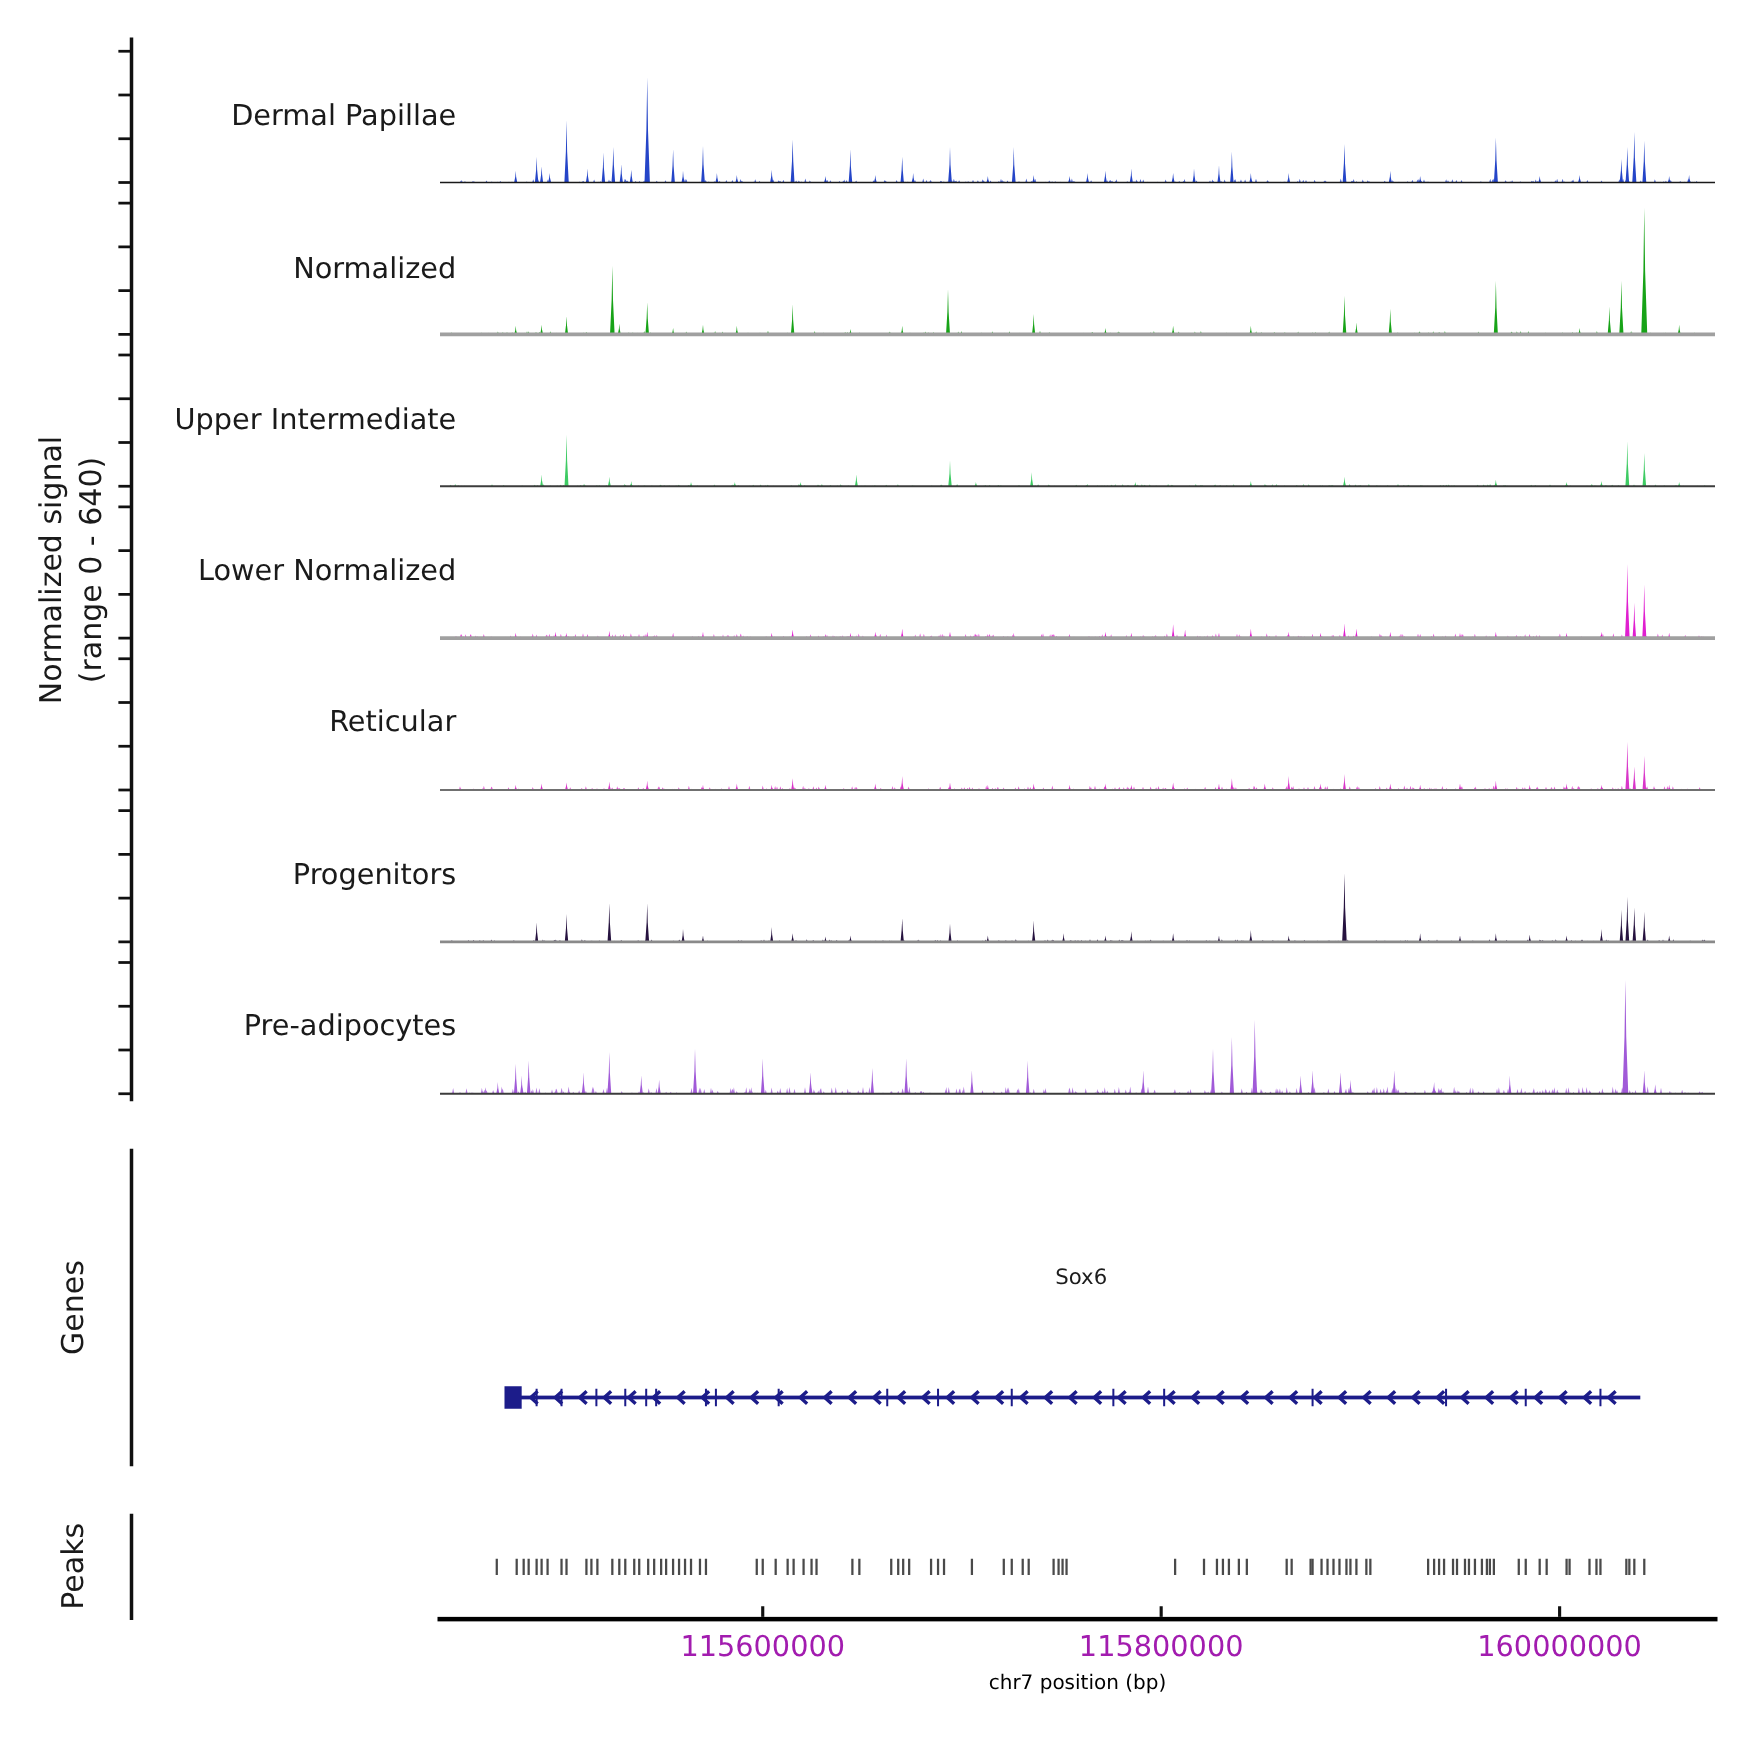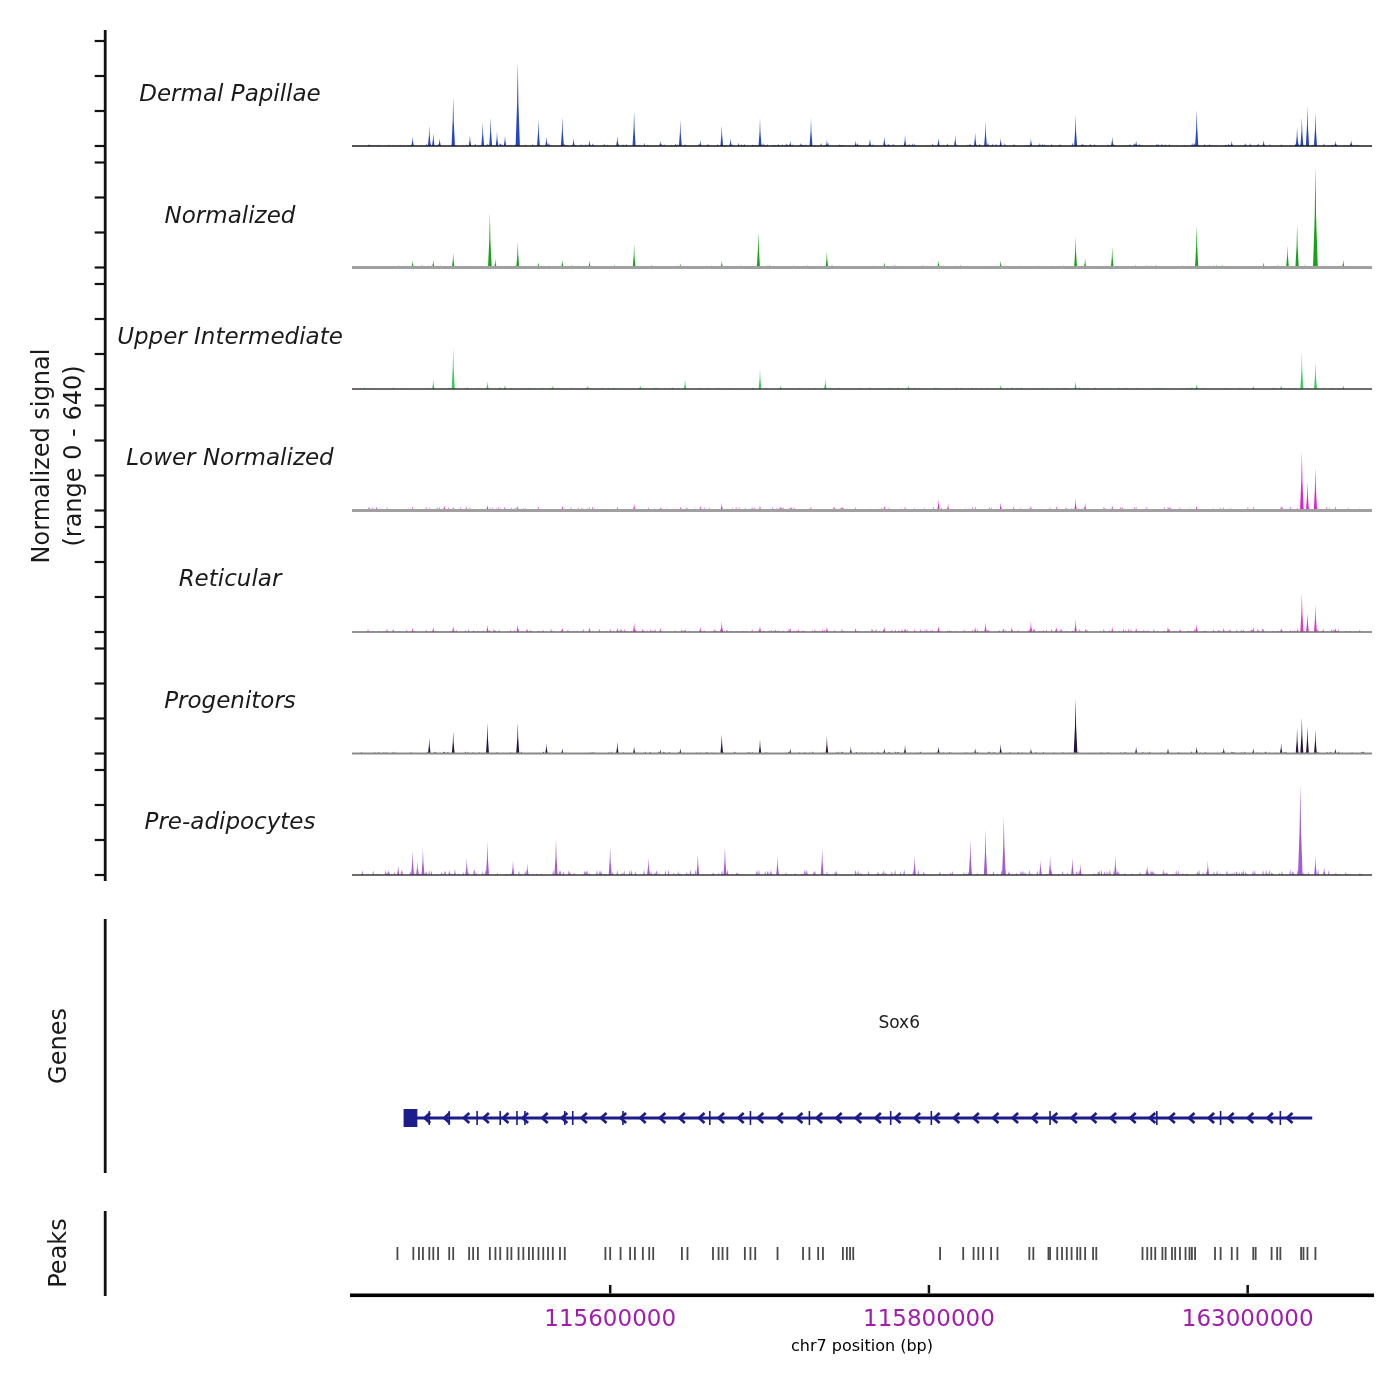--- a/index.html
+++ b/index.html
@@ -1,25 +1,25 @@
 <!DOCTYPE html>
 <html><head>
 <meta charset="utf-8">
 <style>
   html,body{margin:0;padding:0;background:#fff;}
   body{width:1400px;height:1400px;position:relative;overflow:hidden;
        font-family:"DejaVu Sans","Liberation Sans",sans-serif;color:#1a1a1a;}
   #plot-svg{position:absolute;left:0;top:0;}
   .abs{position:absolute;}
-  .track-label{left:95px;width:270px;text-align:center;font-size:23px;color:#1a1a1a;line-height:28px;font-style:italic;}
+  .track-label{left:95px;width:270px;text-align:right;font-size:23px;color:#1a1a1a;line-height:28px;}
   .rot{transform:rotate(-90deg);text-align:center;}
   .y-axis-label{left:-393px;top:424px;width:900px;height:64px;font-size:24px;line-height:32px;white-space:pre-line;}
   .genes-label{left:-92px;top:1031px;width:300px;font-size:24px;line-height:30px;}
   .peaks-label{left:-92px;top:1238px;width:300px;font-size:24px;line-height:30px;}
-  .gene-name{left:810px;top:1012px;width:110px;text-align:right;font-size:17px;color:#1c1c1c;}
+  .gene-name{left:810px;top:1012px;width:110px;text-align:center;font-size:17px;color:#1c1c1c;}
   .x-axis-title{left:562px;top:1336px;width:600px;text-align:center;font-size:16px;color:#000;}
   .xtick{top:1305px;width:190px;text-align:center;font-size:23px;color:#a21caf;position:absolute;}
 </style>
 </head>
 <body>
 
 <svg id="plot-svg" width="1400" height="1400">
     <path d="M1082.2,0 L1083.1,-0.5 L1084.0,0 ZM817.1,0 L818.0,-0.5 L818.9,0 ZM1125.2,0 L1126.1,-1.1 L1127.0,0 ZM847.8,0 L848.7,-0.6 L849.6,0 ZM623.4,0 L624.3,-1.2 L625.2,0 ZM554.8,0 L555.7,-0.5 L556.6,0 ZM1075.7,0 L1076.6,-1.0 L1077.5,0 ZM1156.0,0 L1156.9,-2.6 L1157.8,0 ZM684.0,0 L684.9,-1.7 L685.8,0 ZM647.0,0 L647.9,-1.6 L648.8,0 ZM887.6,0 L888.5,-2.3 L889.4,0 ZM901.2,0 L902.1,-0.5 L903.0,0 ZM1240.0,0 L1240.9,-0.7 L1241.8,0 ZM1299.7,0 L1300.6,-2.0 L1301.5,0 ZM781.4,0 L782.3,-1.8 L783.2,0 ZM514.0,0 L514.9,-0.8 L515.8,0 ZM1084.7,0 L1085.6,-0.5 L1086.5,0 ZM367.5,0 L368.4,-1.0 L369.3,0 ZM1225.6,0 L1226.5,-1.4 L1227.4,0 ZM1043.9,0 L1044.8,-2.1 L1045.7,0 ZM945.8,0 L946.7,-1.3 L947.6,0 ZM430.3,0 L431.2,-0.8 L432.1,0 ZM892.2,0 L893.1,-2.4 L894.0,0 ZM773.7,0 L774.6,-1.0 L775.5,0 ZM857.8,0 L858.7,-1.3 L859.6,0 ZM1138.3,0 L1139.2,-2.5 L1140.1,0 ZM1026.4,0 L1027.3,-0.8 L1028.2,0 ZM1050.8,0 L1051.7,-1.8 L1052.6,0 ZM827.3,0 L828.2,-3.1 L829.1,0 ZM1243.4,0 L1244.3,-1.8 L1245.2,0 ZM1038.9,0 L1039.8,-3.0 L1040.7,0 ZM1127.3,0 L1128.2,-0.5 L1129.1,0 ZM425.5,0 L426.4,-1.2 L427.3,0 ZM1228.1,0 L1229.0,-0.8 L1229.9,0 ZM901.5,0 L902.4,-0.7 L903.3,0 ZM824.2,0 L825.1,-1.2 L826.0,0 ZM939.2,0 L940.1,-0.8 L941.0,0 ZM1118.3,0 L1119.2,-0.6 L1120.1,0 ZM1315.5,0 L1316.4,-1.5 L1317.3,0 ZM1112.8,0 L1113.7,-2.0 L1114.6,0 ZM420.5,0 L421.4,-0.9 L422.3,0 ZM514.4,0 L515.3,-1.7 L516.2,0 ZM1136.1,0 L1137.0,-1.5 L1137.9,0 ZM1349.7,0 L1350.6,-3.2 L1351.5,0 ZM1343.3,0 L1344.2,-1.3 L1345.1,0 ZM1249.2,0 L1250.1,-3.0 L1251.0,0 ZM1175.9,0 L1176.8,-0.7 L1177.7,0 ZM987.3,0 L988.2,-2.9 L989.1,0 ZM751.6,0 L752.5,-1.4 L753.4,0 ZM500.5,0 L501.4,-1.5 L502.3,0 ZM908.6,0 L909.5,-0.6 L910.4,0 ZM1243.9,0 L1244.8,-0.5 L1245.7,0 ZM1210.7,0 L1211.6,-0.5 L1212.5,0 ZM785.2,0 L786.1,-2.6 L787.0,0 ZM388.3,0 L389.2,-1.6 L390.1,0 ZM462.7,0 L463.6,-0.7 L464.5,0 ZM1356.4,0 L1357.3,-1.2 L1358.2,0 ZM539.4,0 L540.3,-0.5 L541.2,0 ZM517.7,0 L518.6,-1.6 L519.5,0 ZM991.8,0 L992.7,-2.3 L993.6,0 ZM1050.8,0 L1051.7,-2.2 L1052.6,0 ZM485.1,0 L486.0,-0.6 L486.9,0 ZM487.5,0 L488.4,-1.4 L489.3,0 ZM1037.3,0 L1038.2,-1.3 L1039.1,0 ZM1090.2,0 L1091.1,-0.7 L1092.0,0 ZM1313.6,0 L1314.5,-0.5 L1315.4,0 ZM1327.6,0 L1328.5,-0.6 L1329.4,0 ZM743.9,0 L744.8,-1.1 L745.7,0 ZM798.2,0 L799.1,-1.2 L800.0,0 ZM638.2,0 L639.1,-1.6 L640.0,0 ZM371.1,0 L372.0,-1.0 L372.9,0 ZM1141.5,0 L1142.4,-0.8 L1143.3,0 ZM810.4,0 L811.3,-0.8 L812.2,0 ZM1352.4,0 L1353.3,-0.5 L1354.2,0 ZM462.5,0 L463.4,-0.6 L464.3,0 ZM486.3,0 L487.2,-2.5 L488.1,0 ZM1133.1,0 L1134.0,-2.4 L1134.9,0 ZM746.3,0 L747.2,-0.5 L748.1,0 ZM695.6,0 L696.5,-0.6 L697.4,0 ZM493.1,0 L494.0,-0.5 L494.9,0 ZM772.8,0 L773.7,-0.6 L774.6,0 ZM378.2,0 L379.1,-1.2 L380.0,0 ZM824.9,0 L825.8,-0.8 L826.7,0 ZM1323.0,0 L1323.9,-2.7 L1324.8,0 ZM1265.3,0 L1266.2,-0.7 L1267.1,0 ZM684.0,0 L684.9,-0.7 L685.8,0 ZM563.7,0 L564.6,-2.0 L565.5,0 ZM370.5,0 L371.4,-0.6 L372.3,0 ZM737.7,0 L738.6,-3.2 L739.5,0 ZM670.7,0 L671.6,-1.3 L672.5,0 ZM524.5,0 L525.4,-1.4 L526.3,0 ZM1175.6,0 L1176.5,-0.5 L1177.4,0 ZM1346.9,0 L1347.8,-0.7 L1348.7,0 ZM444.3,0 L445.2,-0.5 L446.1,0 ZM838.5,0 L839.4,-1.7 L840.3,0 ZM1229.2,0 L1230.1,-1.2 L1231.0,0 ZM931.6,0 L932.5,-2.5 L933.4,0 ZM991.9,0 L992.8,-2.5 L993.7,0 ZM1224.5,0 L1225.4,-1.4 L1226.3,0 ZM622.9,0 L623.8,-1.3 L624.7,0 ZM1322.8,0 L1323.7,-1.1 L1324.6,0 ZM559.1,0 L560.0,-0.6 L560.9,0 ZM914.2,0 L915.1,-0.6 L916.0,0 ZM978.8,0 L979.7,-2.5 L980.6,0 ZM537.1,0 L538.0,-2.2 L538.9,0 ZM1027.6,0 L1028.5,-0.7 L1029.4,0 ZM591.6,0 L592.5,-2.8 L593.4,0 ZM1094.4,0 L1095.3,-1.0 L1096.2,0 ZM1250.7,0 L1251.6,-0.9 L1252.5,0 ZM1183.8,0 L1184.7,-1.0 L1185.6,0 ZM706.8,0 L707.7,-2.1 L708.6,0 ZM743.2,0 L744.1,-1.6 L745.0,0 ZM585.0,0 L585.9,-2.0 L586.8,0 ZM810.1,0 L811.0,-1.7 L811.9,0 ZM1294.6,0 L1295.5,-2.6 L1296.4,0 ZM1215.4,0 L1216.3,-0.9 L1217.2,0 ZM574.1,0 L575.0,-0.5 L575.9,0 ZM563.4,0 L564.3,-1.7 L565.2,0 ZM1003.9,0 L1004.8,-3.0 L1005.7,0 ZM622.0,0 L622.9,-1.8 L623.8,0 ZM617.7,0 L618.6,-2.5 L619.5,0 ZM593.1,0 L594.0,-1.0 L594.9,0 ZM995.2,0 L996.1,-2.4 L997.0,0 ZM1147.4,0 L1148.3,-0.5 L1149.2,0 ZM1207.7,0 L1208.6,-0.6 L1209.5,0 ZM1257.6,0 L1258.5,-2.5 L1259.4,0 ZM1074.6,0 L1075.5,-1.9 L1076.4,0 ZM775.2,0 L776.1,-0.5 L777.0,0 ZM592.4,0 L593.3,-1.3 L594.2,0 ZM906.3,0 L907.2,-1.2 L908.1,0 ZM980.0,0 L980.9,-0.5 L981.8,0 ZM1256.8,0 L1257.7,-1.8 L1258.6,0 ZM969.1,0 L970.0,-2.4 L970.9,0 ZM1297.6,0 L1298.5,-3.1 L1299.4,0 ZM1350.7,0 L1351.6,-2.4 L1352.5,0 ZM392.5,0 L393.4,-0.9 L394.3,0 ZM902.7,0 L903.6,-0.5 L904.5,0 ZM942.5,0 L943.4,-1.3 L944.3,0 ZM1208.8,0 L1209.7,-1.9 L1210.6,0 ZM606.7,0 L607.6,-1.3 L608.5,0 ZM887.3,0 L888.2,-0.6 L889.1,0 ZM452.0,0 L452.9,-0.8 L453.8,0 ZM1107.6,0 L1108.5,-0.7 L1109.4,0 ZM752.3,0 L753.2,-1.3 L754.1,0 ZM876.1,0 L877.0,-0.5 L877.9,0 ZM436.9,0 L437.8,-0.8 L438.7,0 ZM397.1,0 L398.0,-0.7 L398.9,0 ZM477.6,0 L478.5,-0.7 L479.4,0 ZM731.1,0 L732.0,-2.1 L732.9,0 ZM766.4,0 L767.3,-1.9 L768.2,0 ZM820.2,0 L821.1,-3.2 L822.0,0 ZM1311.7,0 L1312.6,-1.6 L1313.5,0 ZM1168.3,0 L1169.2,-2.1 L1170.1,0 ZM1164.2,0 L1165.1,-2.1 L1166.0,0 ZM799.9,0 L800.8,-3.1 L801.7,0 ZM640.1,0 L641.0,-0.8 L641.9,0 ZM731.2,0 L732.1,-0.7 L733.0,0 ZM1129.0,0 L1129.9,-2.2 L1130.8,0 ZM763.2,0 L764.1,-1.2 L765.0,0 ZM756.9,0 L757.8,-0.9 L758.7,0 ZM408.4,0 L409.3,-0.6 L410.2,0 ZM800.9,0 L801.8,-2.0 L802.7,0 ZM1082.0,0 L1082.9,-2.8 L1083.8,0 ZM872.9,0 L873.8,-0.5 L874.7,0 ZM1136.1,0 L1137.0,-0.6 L1137.9,0 ZM858.8,0 L859.7,-1.0 L860.6,0 ZM969.9,0 L970.8,-1.2 L971.7,0 ZM976.7,0 L977.6,-0.6 L978.5,0 ZM1202.6,0 L1203.5,-0.7 L1204.4,0 ZM697.9,0 L698.8,-1.8 L699.7,0 ZM454.3,0 L455.2,-0.7 L456.1,0 ZM1224.6,0 L1225.5,-0.7 L1226.4,0 ZM1215.3,0 L1216.2,-0.8 L1217.1,0 ZM924.8,0 L925.7,-0.5 L926.6,0 ZM491.7,0 L492.6,-0.5 L493.5,0 ZM805.1,0 L806.0,-1.7 L806.9,0 ZM406.3,0 L407.2,-0.7 L408.1,0 ZM1013.0,0 L1013.9,-2.1 L1014.8,0 ZM719.6,0 L720.5,-0.7 L721.4,0 ZM632.7,0 L633.6,-0.5 L634.5,0 ZM369.1,0 L370.0,-0.8 L370.9,0 ZM1310.5,0 L1311.4,-0.7 L1312.3,0 ZM409.8,0 L410.7,-0.5 L411.6,0 ZM562.5,0 L563.4,-1.6 L564.3,0 ZM893.6,0 L894.5,-0.6 L895.4,0 ZM891.9,0 L892.8,-0.5 L893.7,0 ZM402.5,0 L403.4,-0.5 L404.3,0 ZM368.4,0 L369.3,-0.9 L370.2,0 ZM1171.0,0 L1171.9,-0.5 L1172.8,0 ZM983.7,0 L984.6,-0.6 L985.5,0 ZM1139.3,0 L1140.2,-0.6 L1141.1,0 ZM437.4,0 L438.3,-2.4 L439.2,0 ZM725.3,0 L726.2,-0.7 L727.1,0 ZM1227.7,0 L1228.6,-2.4 L1229.5,0 ZM1163.7,0 L1164.6,-0.7 L1165.5,0 ZM1050.8,0 L1051.7,-2.1 L1052.6,0 ZM550.3,0 L551.2,-0.6 L552.1,0 ZM1331.8,0 L1332.7,-1.5 L1333.6,0 ZM1203.7,0 L1204.6,-1.7 L1205.5,0 ZM764.0,0 L764.9,-1.6 L765.8,0 ZM798.1,0 L799.0,-0.7 L799.9,0 ZM603.3,0 L604.2,-2.6 L605.1,0 ZM938.3,0 L939.2,-0.5 L940.1,0 ZM479.4,0 L480.3,-1.0 L481.2,0 ZM1058.6,0 L1059.5,-1.7 L1060.4,0 ZM786.1,0 L787.0,-1.9 L787.9,0 ZM580.2,0 L581.1,-2.1 L582.0,0 ZM781.7,0 L782.6,-0.5 L783.5,0 ZM1152.3,0 L1153.2,-0.5 L1154.1,0 ZM892.2,0 L893.1,-2.6 L894.0,0 ZM909.0,0 L909.9,-1.0 L910.8,0 ZM856.6,0 L857.5,-3.2 L858.4,0 ZM759.5,0 L760.4,-0.5 L761.3,0 ZM784.0,0 L784.9,-0.6 L785.8,0 ZM399.4,0 L400.3,-1.3 L401.2,0 ZM437.3,0 L438.2,-1.5 L439.1,0 ZM465.5,0 L466.4,-1.5 L467.3,0 ZM791.5,0 L792.4,-1.6 L793.3,0 ZM841.1,0 L842.0,-0.9 L842.9,0 ZM886.8,0 L887.7,-1.8 L888.6,0 ZM1279.1,0 L1280.0,-0.5 L1280.9,0 ZM531.5,0 L532.4,-1.9 L533.3,0 ZM802.3,0 L803.2,-0.9 L804.1,0 ZM900.9,0 L901.8,-1.0 L902.7,0 ZM913.7,0 L914.6,-2.4 L915.5,0 ZM474.4,0 L475.3,-2.4 L476.2,0 ZM917.4,0 L918.3,-0.6 L919.2,0 ZM1244.8,0 L1245.7,-3.0 L1246.6,0 ZM1113.8,0 L1114.7,-1.1 L1115.6,0 ZM913.2,0 L914.1,-0.6 L915.0,0 ZM711.0,0 L711.9,-0.5 L712.8,0 ZM510.7,0 L511.6,-1.3 L512.5,0 ZM986.8,0 L987.7,-2.4 L988.6,0 ZM1211.0,0 L1211.9,-0.5 L1212.8,0 ZM1084.3,0 L1085.2,-1.0 L1086.1,0 ZM689.7,0 L690.6,-0.5 L691.5,0 ZM908.2,0 L909.1,-2.5 L910.0,0 ZM801.8,0 L802.7,-1.0 L803.6,0 ZM428.5,0 L429.4,-2.7 L430.3,0 ZM1089.3,0 L1090.2,-2.5 L1091.1,0 ZM753.8,0 L754.7,-0.9 L755.6,0 ZM946.7,0 L947.6,-2.8 L948.5,0 ZM489.8,0 L490.7,-1.3 L491.6,0 ZM925.1,0 L926.0,-0.6 L926.9,0 ZM625.8,0 L626.7,-2.2 L627.6,0 ZM867.5,0 L868.4,-0.7 L869.3,0 ZM1352.8,0 L1353.7,-0.7 L1354.6,0 ZM1289.3,0 L1290.2,-0.5 L1291.1,0 ZM1215.6,0 L1216.5,-0.5 L1217.4,0 ZM868.7,0 L869.6,-0.6 L870.5,0 ZM409.1,0 L410.0,-0.6 L410.9,0 ZM678.7,0 L679.6,-0.5 L680.5,0 ZM663.4,0 L664.3,-1.8 L665.2,0 ZM676.7,0 L677.6,-0.8 L678.5,0 ZM777.5,0 L778.4,-2.3 L779.3,0 ZM547.2,0 L548.1,-3.0 L549.0,0 ZM676.3,0 L677.2,-2.0 L678.1,0 ZM884.8,0 L885.7,-1.9 L886.6,0 ZM1280.3,0 L1281.2,-1.7 L1282.1,0 ZM1190.6,0 L1191.5,-0.7 L1192.4,0 ZM1302.1,0 L1303.0,-1.9 L1303.9,0 ZM1000.5,0 L1001.4,-1.4 L1002.3,0 ZM1149.5,0 L1150.4,-0.5 L1151.3,0 ZM1081.2,0 L1082.1,-1.5 L1083.0,0 ZM1089.6,0 L1090.5,-0.5 L1091.4,0 ZM771.7,0 L772.6,-0.8 L773.5,0 ZM1059.6,0 L1060.5,-1.6 L1061.4,0 ZM501.2,0 L502.1,-1.7 L503.0,0 ZM839.9,0 L840.8,-0.9 L841.7,0 ZM762.2,0 L763.1,-0.5 L764.0,0 ZM1354.6,0 L1355.5,-0.7 L1356.4,0 ZM716.4,0 L717.3,-2.1 L718.2,0 ZM536.6,0 L537.5,-0.9 L538.4,0 ZM507.6,0 L508.5,-1.3 L509.4,0 ZM632.9,0 L633.8,-1.0 L634.7,0 ZM1139.2,0 L1140.1,-0.5 L1141.0,0 ZM1071.7,0 L1072.6,-3.2 L1073.5,0 ZM674.5,0 L675.4,-2.4 L676.3,0 ZM1314.2,0 L1315.1,-0.6 L1316.0,0 ZM760.6,0 L761.5,-2.1 L762.4,0 ZM1134.1,0 L1135.0,-2.9 L1135.9,0 ZM762.2,0 L763.1,-3.0 L764.0,0 ZM642.9,0 L643.8,-0.6 L644.7,0 ZM911.5,0 L912.4,-2.8 L913.3,0 ZM1080.4,0 L1081.3,-1.5 L1082.2,0 ZM1046.7,0 L1047.6,-0.7 L1048.5,0 ZM872.0,0 L872.9,-1.8 L873.8,0 ZM1037.0,0 L1037.9,-0.5 L1038.8,0 ZM956.3,0 L957.2,-1.6 L958.1,0 ZM775.9,0 L776.8,-0.5 L777.7,0 ZM566.1,0 L567.0,-0.9 L567.9,0 ZM632.5,0 L633.4,-2.5 L634.3,0 ZM374.1,0 L375.0,-0.5 L375.9,0 ZM1330.1,0 L1331.0,-1.0 L1331.9,0 ZM1193.1,0 L1194.0,-2.6 L1194.9,0 ZM954.0,0 L954.9,-0.6 L955.8,0 ZM942.1,0 L943.0,-0.6 L943.9,0 ZM937.6,0 L938.5,-1.3 L939.4,0 ZM1161.0,0 L1161.9,-2.6 L1162.8,0 ZM898.1,0 L899.0,-0.5 L899.9,0 ZM1041.7,0 L1042.6,-2.3 L1043.5,0 ZM1070.7,0 L1071.6,-0.5 L1072.5,0 ZM1198.1,0 L1199.0,-0.5 L1199.9,0 ZM614.6,0 L615.5,-0.5 L616.4,0 ZM740.3,0 L741.2,-2.0 L742.1,0 ZM814.3,0 L815.2,-1.1 L816.1,0 ZM1157.5,0 L1158.4,-1.9 L1159.3,0 ZM707.7,0 L708.6,-1.7 L709.5,0 ZM636.0,0 L636.9,-1.6 L637.8,0 ZM891.6,0 L892.5,-1.2 L893.4,0 ZM1140.2,0 L1141.1,-0.6 L1142.0,0 ZM1082.0,0 L1082.9,-1.0 L1083.8,0 ZM685.2,0 L686.1,-0.5 L687.0,0 ZM1102.2,0 L1103.1,-0.5 L1104.0,0 ZM1207.2,0 L1208.1,-0.8 L1209.0,0 ZM518.3,0 L519.2,-0.9 L520.1,0 ZM429.5,0 L430.4,-2.6 L431.3,0 ZM643.4,0 L644.3,-3.2 L645.2,0 ZM725.5,0 L726.4,-0.6 L727.3,0 ZM1023.8,0 L1024.7,-0.7 L1025.6,0 ZM862.4,0 L863.3,-0.5 L864.2,0 ZM499.6,0 L500.5,-2.8 L501.4,0 ZM743.7,0 L744.6,-0.7 L745.5,0 ZM570.6,0 L571.5,-1.1 L572.4,0 ZM548.2,0 L549.1,-2.7 L550.0,0 ZM1093.0,0 L1093.9,-0.6 L1094.8,0 ZM1106.8,0 L1107.7,-1.4 L1108.6,0 ZM660.9,0 L661.8,-2.2 L662.7,0 ZM1013.6,0 L1014.5,-1.2 L1015.4,0 ZM368.1,0 L369.0,-2.1 L369.9,0 ZM843.3,0 L844.2,-1.0 L845.1,0 ZM673.6,0 L674.5,-1.3 L675.4,0 ZM975.9,0 L976.8,-1.5 L977.7,0 ZM835.8,0 L836.7,-0.6 L837.6,0 ZM425.7,0 L426.6,-2.6 L427.5,0 ZM1335.7,0 L1336.6,-2.0 L1337.5,0 ZM1358.9,0 L1359.8,-0.5 L1360.7,0 ZM1203.6,0 L1204.5,-1.9 L1205.4,0 ZM722.0,0 L722.9,-1.2 L723.8,0 ZM888.8,0 L889.7,-1.4 L890.6,0 ZM990.2,0 L991.1,-0.8 L992.0,0 ZM783.4,0 L784.3,-0.6 L785.2,0 ZM377.2,0 L378.1,-1.0 L379.0,0 ZM1191.3,0 L1192.2,-3.1 L1193.1,0 ZM1027.8,0 L1028.7,-0.5 L1029.6,0 ZM1093.3,0 L1094.2,-1.9 L1095.1,0 ZM1255.4,0 L1256.3,-0.7 L1257.2,0 ZM582.3,0 L583.2,-0.5 L584.1,0 ZM743.7,0 L744.6,-2.0 L745.5,0 ZM499.0,0 L499.9,-3.0 L500.8,0 ZM601.7,0 L602.6,-0.6 L603.5,0 ZM802.8,0 L803.7,-0.7 L804.6,0 ZM754.9,0 L755.8,-0.6 L756.7,0 ZM1269.0,0 L1269.9,-2.0 L1270.8,0 ZM741.9,0 L742.8,-0.7 L743.7,0 ZM967.1,0 L968.0,-1.6 L968.9,0 ZM1194.0,0 L1194.9,-3.2 L1195.8,0 ZM723.7,0 L724.6,-0.6 L725.5,0 ZM574.8,0 L575.7,-1.3 L576.6,0 ZM465.8,0 L466.7,-1.2 L467.6,0 Z" fill="#2545c8" opacity="0.8" transform="translate(0,146)"></path>
     <path d="M411.3,0 L412.2,-4.7 L412.6,-9.5 L412.9,-4.7 L413.8,0 ZM427.9,0 L428.9,-10.3 L429.3,-20.6 L429.7,-10.3 L430.7,0 ZM432.0,0 L432.9,-6.4 L433.3,-12.9 L433.7,-6.4 L434.5,0 ZM438.5,0 L439.3,-3.9 L439.7,-7.7 L440.0,-3.9 L440.9,0 ZM451.5,0 L452.7,-24.9 L453.2,-49.8 L453.7,-24.9 L455.0,0 ZM468.7,0 L469.6,-5.6 L469.9,-11.2 L470.3,-5.6 L471.2,0 ZM481.3,0 L482.3,-12.0 L482.7,-24.1 L483.1,-12.0 L484.1,0 ZM489.2,0 L490.2,-14.2 L490.7,-28.4 L491.1,-14.2 L492.1,0 ZM495.7,0 L496.6,-7.3 L497.0,-14.6 L497.4,-7.3 L498.3,0 ZM503.8,0 L504.6,-5.2 L505.0,-10.3 L505.4,-5.2 L506.2,0 ZM515.6,0 L517.1,-42.1 L517.8,-84.2 L518.4,-42.1 L519.9,0 ZM537.0,0 L538.0,-13.3 L538.5,-26.6 L538.9,-13.3 L539.9,0 ZM545.2,0 L546.1,-4.7 L546.4,-9.5 L546.8,-4.7 L547.7,0 ZM560.9,0 L561.9,-14.6 L562.4,-29.2 L562.8,-14.6 L563.9,0 ZM572.3,0 L573.2,-3.9 L573.5,-7.7 L573.9,-3.9 L574.7,0 ZM588.3,0 L589.1,-3.0 L589.5,-6.0 L589.8,-3.0 L590.6,0 ZM616.1,0 L617.0,-5.2 L617.4,-10.3 L617.7,-5.2 L618.6,0 ZM632.5,0 L633.6,-17.2 L634.1,-34.4 L634.6,-17.2 L635.6,0 ZM659.2,0 L660.0,-2.6 L660.4,-5.2 L660.7,-2.6 L661.6,0 ZM678.9,0 L679.9,-13.3 L680.3,-26.6 L680.7,-13.3 L681.8,0 ZM699.1,0 L699.9,-3.0 L700.2,-6.0 L700.6,-3.0 L701.4,0 ZM720.4,0 L721.3,-10.3 L721.8,-20.6 L722.2,-10.3 L723.1,0 ZM729.3,0 L730.2,-3.9 L730.5,-7.7 L730.9,-3.9 L731.7,0 ZM758.5,0 L759.6,-14.2 L760.0,-28.4 L760.4,-14.2 L761.5,0 ZM789.1,0 L789.9,-2.6 L790.3,-5.2 L790.6,-2.6 L791.4,0 ZM809.5,0 L810.6,-14.2 L811.0,-28.4 L811.4,-14.2 L812.5,0 ZM825.8,0 L826.6,-3.0 L826.9,-6.0 L827.3,-3.0 L828.1,0 ZM854.5,0 L855.3,-2.6 L855.6,-5.2 L856.0,-2.6 L856.8,0 ZM868.8,0 L869.6,-3.9 L870.0,-7.7 L870.3,-3.9 L871.2,0 ZM883.1,0 L883.9,-4.7 L884.3,-9.5 L884.7,-4.7 L885.5,0 ZM903.8,0 L904.7,-5.6 L905.0,-11.2 L905.4,-5.6 L906.3,0 ZM937.3,0 L938.1,-3.9 L938.5,-7.7 L938.9,-3.9 L939.7,0 ZM954.0,0 L954.9,-5.6 L955.2,-11.2 L955.6,-5.6 L956.5,0 ZM973.9,0 L974.8,-6.9 L975.2,-13.8 L975.5,-6.9 L976.4,0 ZM984.1,0 L985.1,-12.5 L985.5,-24.9 L985.9,-12.5 L986.9,0 ZM999.5,0 L1000.3,-3.9 L1000.7,-7.7 L1001.0,-3.9 L1001.9,0 ZM1029.7,0 L1030.6,-3.9 L1030.9,-7.7 L1031.3,-3.9 L1032.1,0 ZM1074.1,0 L1075.1,-15.5 L1075.6,-30.9 L1076.0,-15.5 L1077.1,0 ZM1111.0,0 L1111.9,-4.7 L1112.2,-9.5 L1112.6,-4.7 L1113.4,0 ZM1135.0,0 L1135.8,-2.6 L1136.1,-5.2 L1136.5,-2.6 L1137.3,0 ZM1195.1,0 L1196.2,-18.0 L1196.7,-36.1 L1197.2,-18.0 L1198.3,0 ZM1230.6,0 L1231.4,-2.6 L1231.8,-5.2 L1232.1,-2.6 L1232.9,0 ZM1262.4,0 L1263.3,-3.0 L1263.6,-6.0 L1264.0,-3.0 L1264.8,0 ZM1295.7,0 L1296.7,-9.5 L1297.1,-18.9 L1297.5,-9.5 L1298.4,0 ZM1300.4,0 L1301.4,-14.2 L1301.9,-28.4 L1302.3,-14.2 L1303.3,0 ZM1305.8,0 L1307.0,-20.2 L1307.5,-40.4 L1307.9,-20.2 L1309.1,0 ZM1313.9,0 L1315.0,-16.8 L1315.4,-33.5 L1315.9,-16.8 L1317.0,0 ZM1334.2,0 L1335.0,-2.6 L1335.3,-5.2 L1335.7,-2.6 L1336.5,0 ZM1350.1,0 L1350.9,-3.0 L1351.3,-6.0 L1351.6,-3.0 L1352.5,0 Z" fill="#2545c8" transform="translate(0,146)"></path>
     <line x1="352" x2="1372" y1="146" y2="146" stroke="#1a1a1a" stroke-width="1.3"></line>
@@ -255,14 +255,14 @@
 
 <div class="abs rot genes-label">Genes</div>
 <div class="abs rot peaks-label">Peaks</div>
 
 <div class="abs gene-name">Sox6</div>
 
 <div class="abs x-axis-title">chr7 position (bp)</div>
 <div id="xtick-container">
     <div class="xtick" style="left: 515.188px;">115600000</div>
     <div class="xtick" style="left: 833.938px;">115800000</div>
-    <div class="xtick" style="left: 1152.69px;">163000000</div>
+    <div class="xtick" style="left: 1152.69px;">160000000</div>
   </div>
 
 </body></html>

